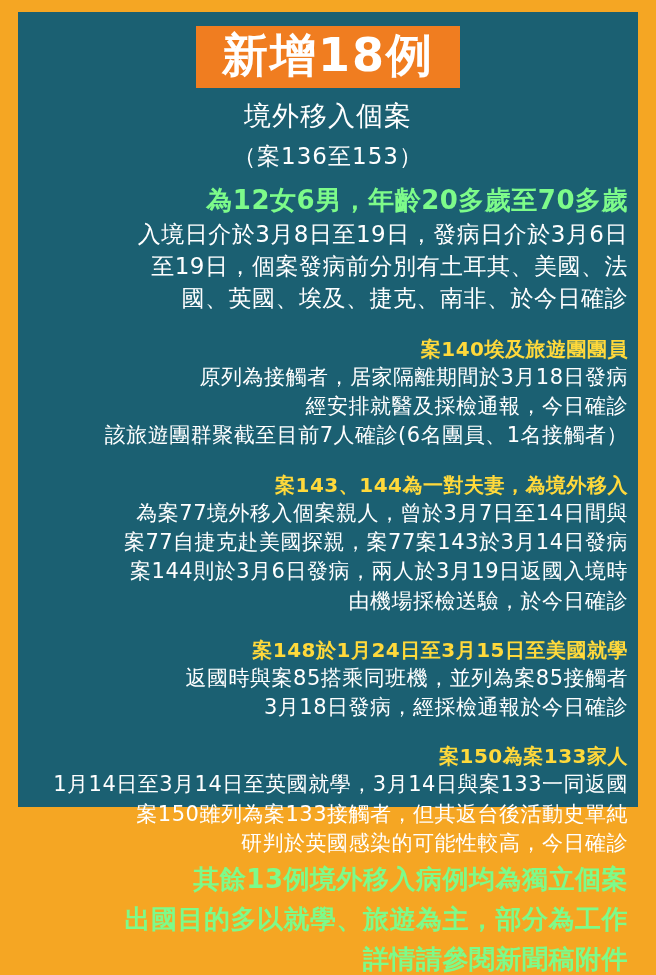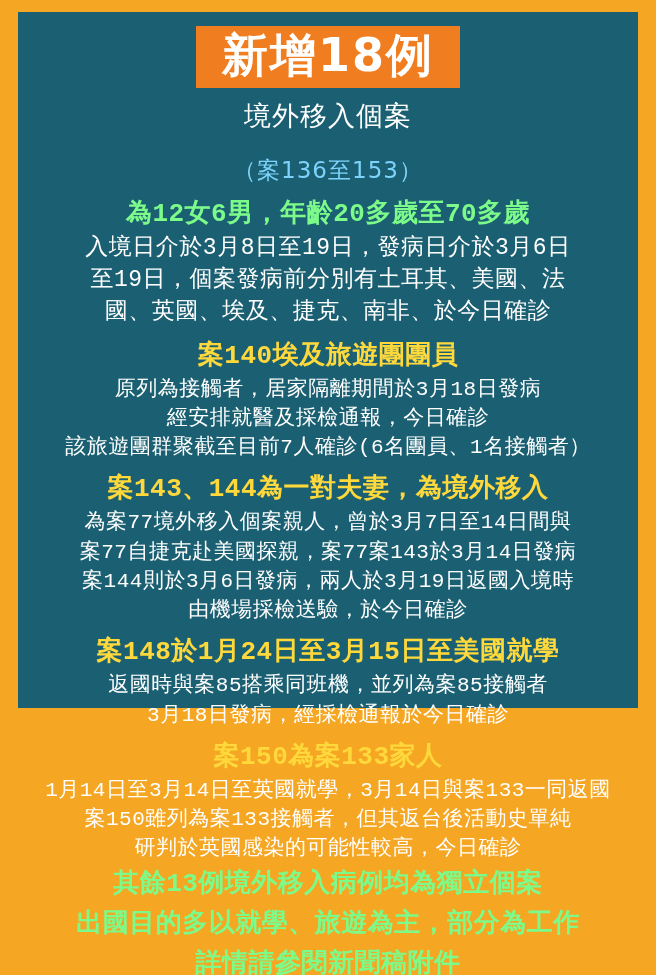--- a/index.html
+++ b/index.html
@@ -8,21 +8,21 @@
     height: 975px;
     background: #f5a623;
     font-family: "DejaVu Sans", "Liberation Sans", sans-serif;
     overflow: hidden;
   }
   .poster {
     position: absolute;
     left: 18px;
     top: 12px;
     width: 620px;
-    height: 696px;
+    height: 795px;
     background: #1b6072;
     display: flex;
     flex-direction: column;
   }
   .headline-wrap {
     margin: 14px auto 0 auto;
     background: #f07d20;
     padding: 2px 26px 6px 26px;
   }
   .headline {
@@ -36,52 +36,51 @@
   }
   .subtitle {
     margin-top: 10px;
     text-align: center;
     font-size: 27px;
     font-weight: normal;
     color: #ffffff;
     letter-spacing: 1px;
   }
   .caserange {
-    margin-top: 21px;
+    margin-top: 7px;
     text-align: center;
     font-size: 23px;
-    color: #7dd3fc;
+    color: #ffffff;
     letter-spacing: 1px;
   }
   .content {
     padding: 6px 10px 0 10px;
     flex: 1 1 auto;
   }
   .line {
-    text-align: center;
+    text-align: right;
     line-height: 1.30;
     letter-spacing: 0.5px;
-    font-family: Liberation Mono, monospace;
   }
   .green {
     color: #7dfb8a;
     font-weight: bold;
     font-size: 26px;
     margin-top: 6px;
   }
   .white {
     color: #ffffff;
     font-size: 23px;
     margin-top: 2px;
   }
   .yellow {
     color: #ffd93b;
     font-weight: bold;
-    font-size: 26px;
-    margin-top: 12px;
+    font-size: 20px;
+    margin-top: 22px;
   }
   .white-sm {
     color: #ffffff;
     font-size: 21px;
     margin-top: 2px;
   }
 </style>
 </head>
 <body>
 

